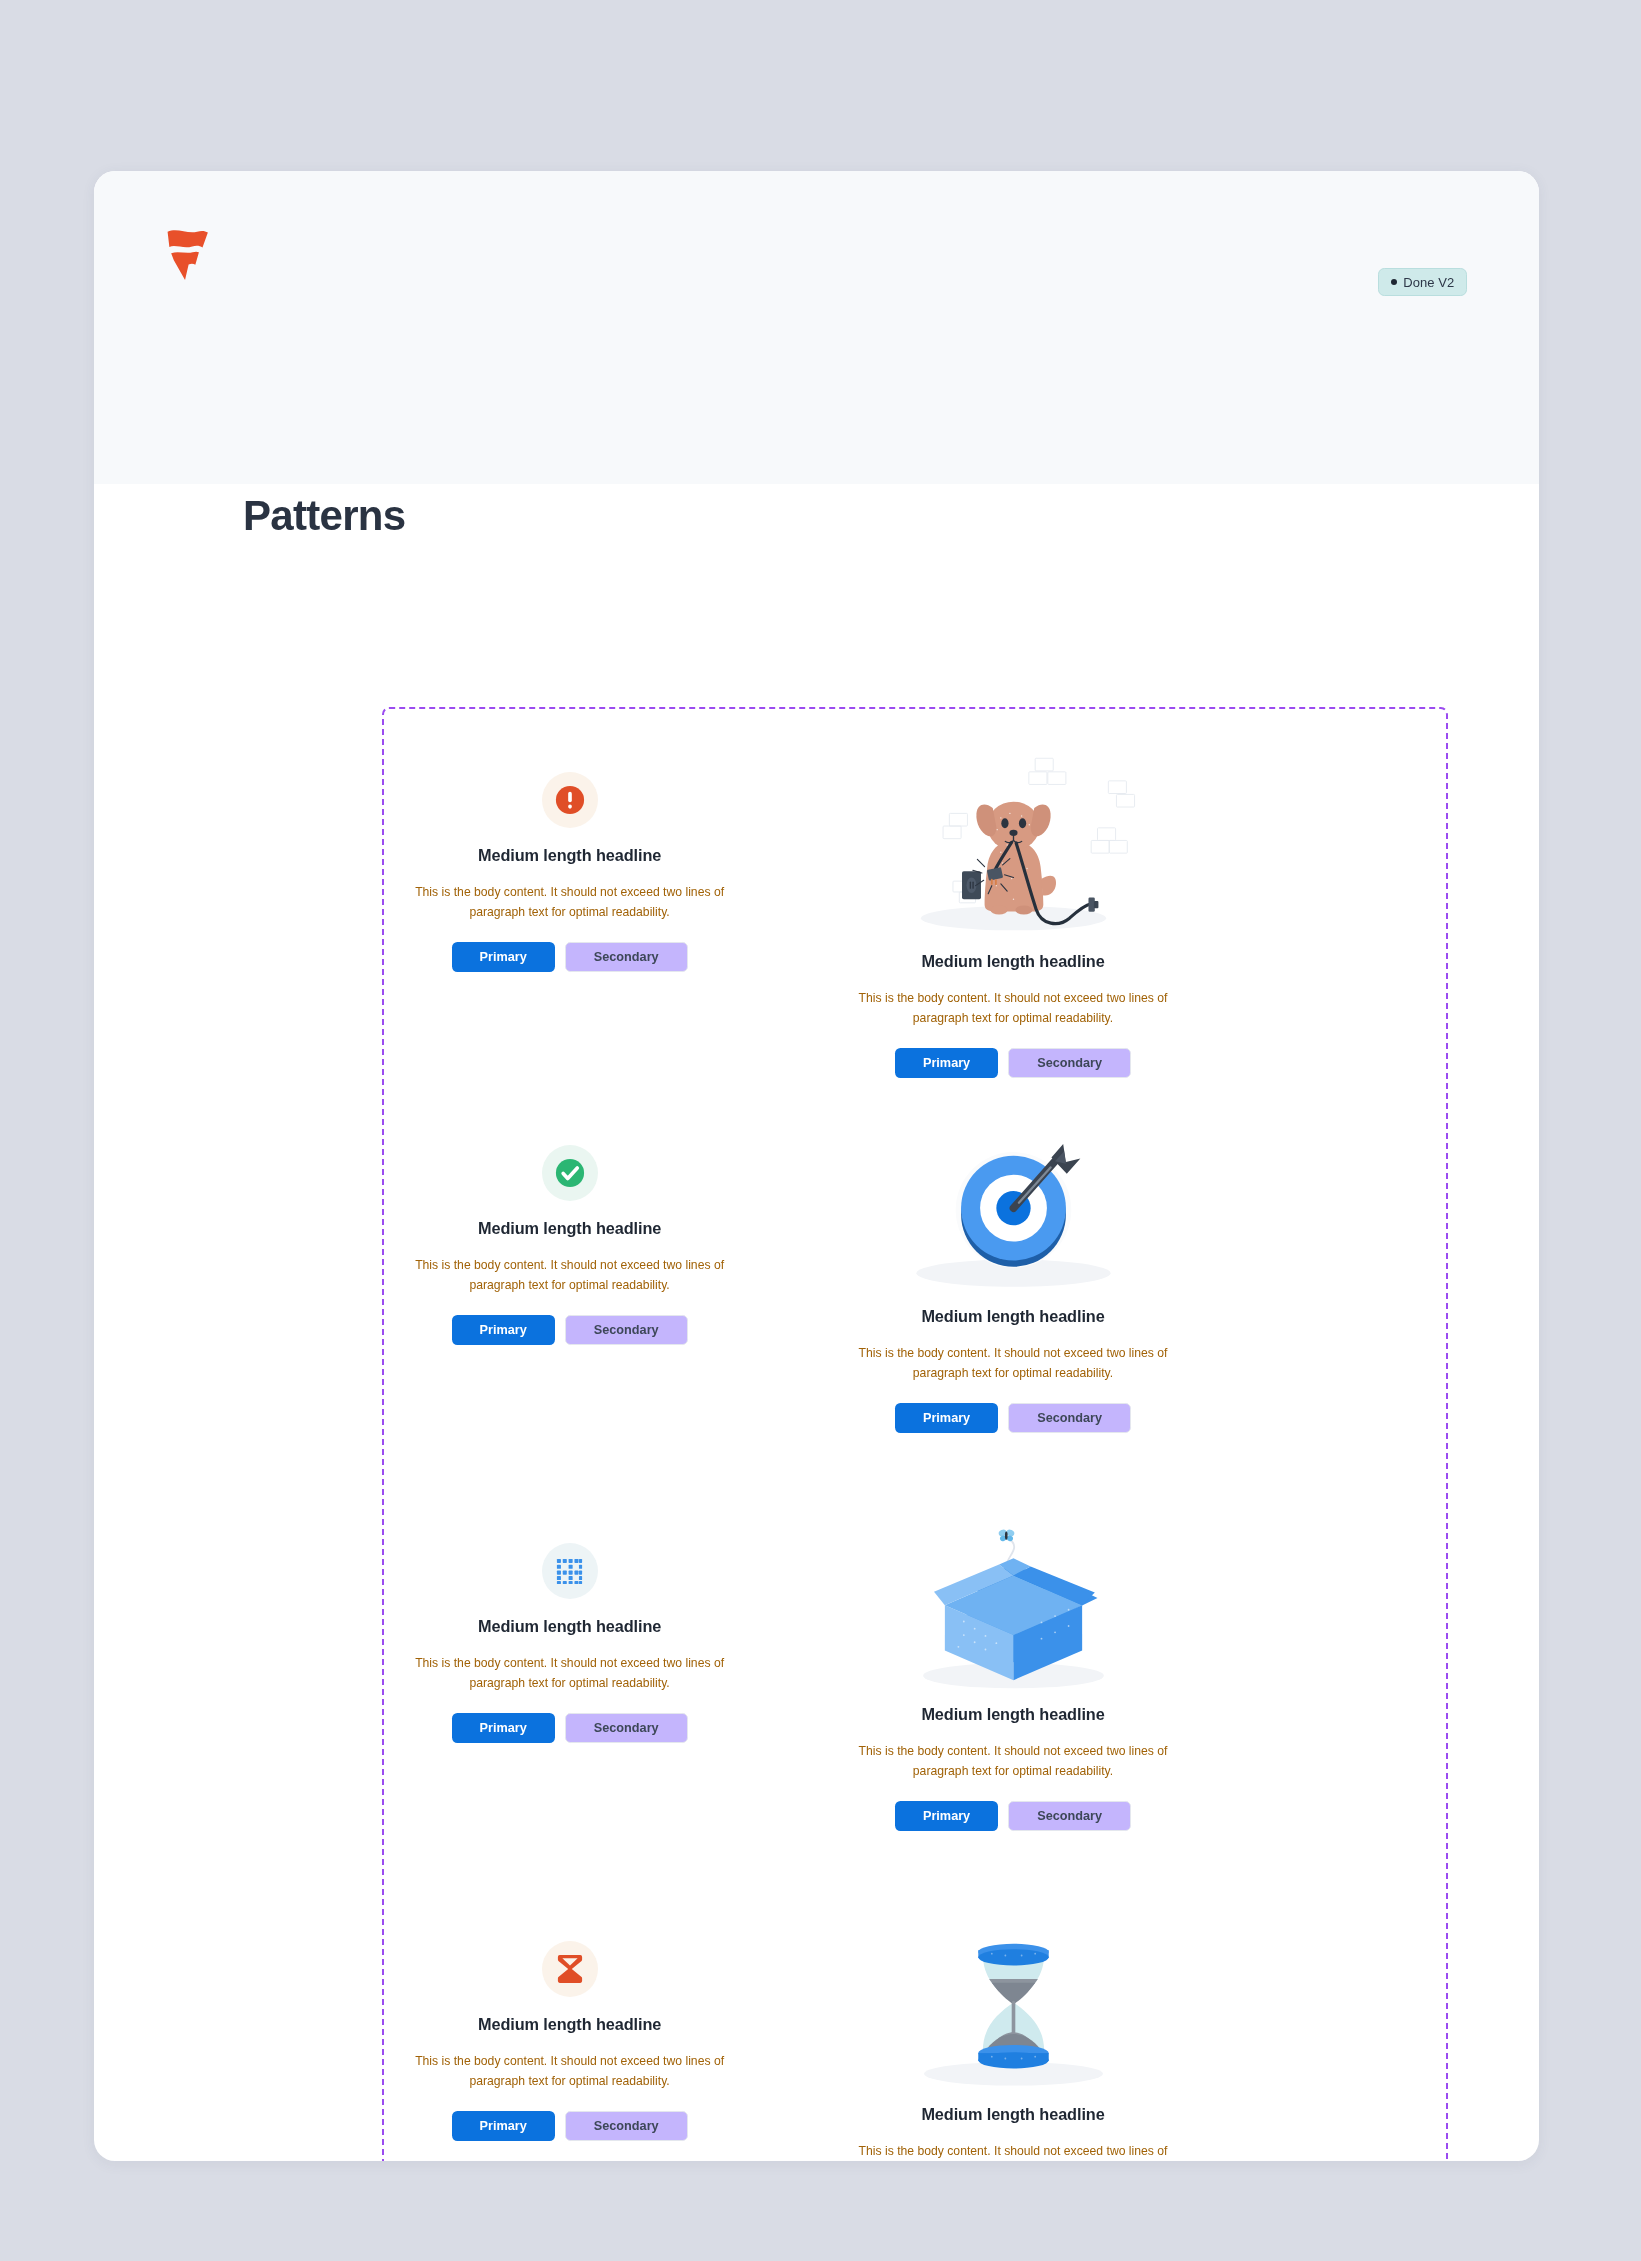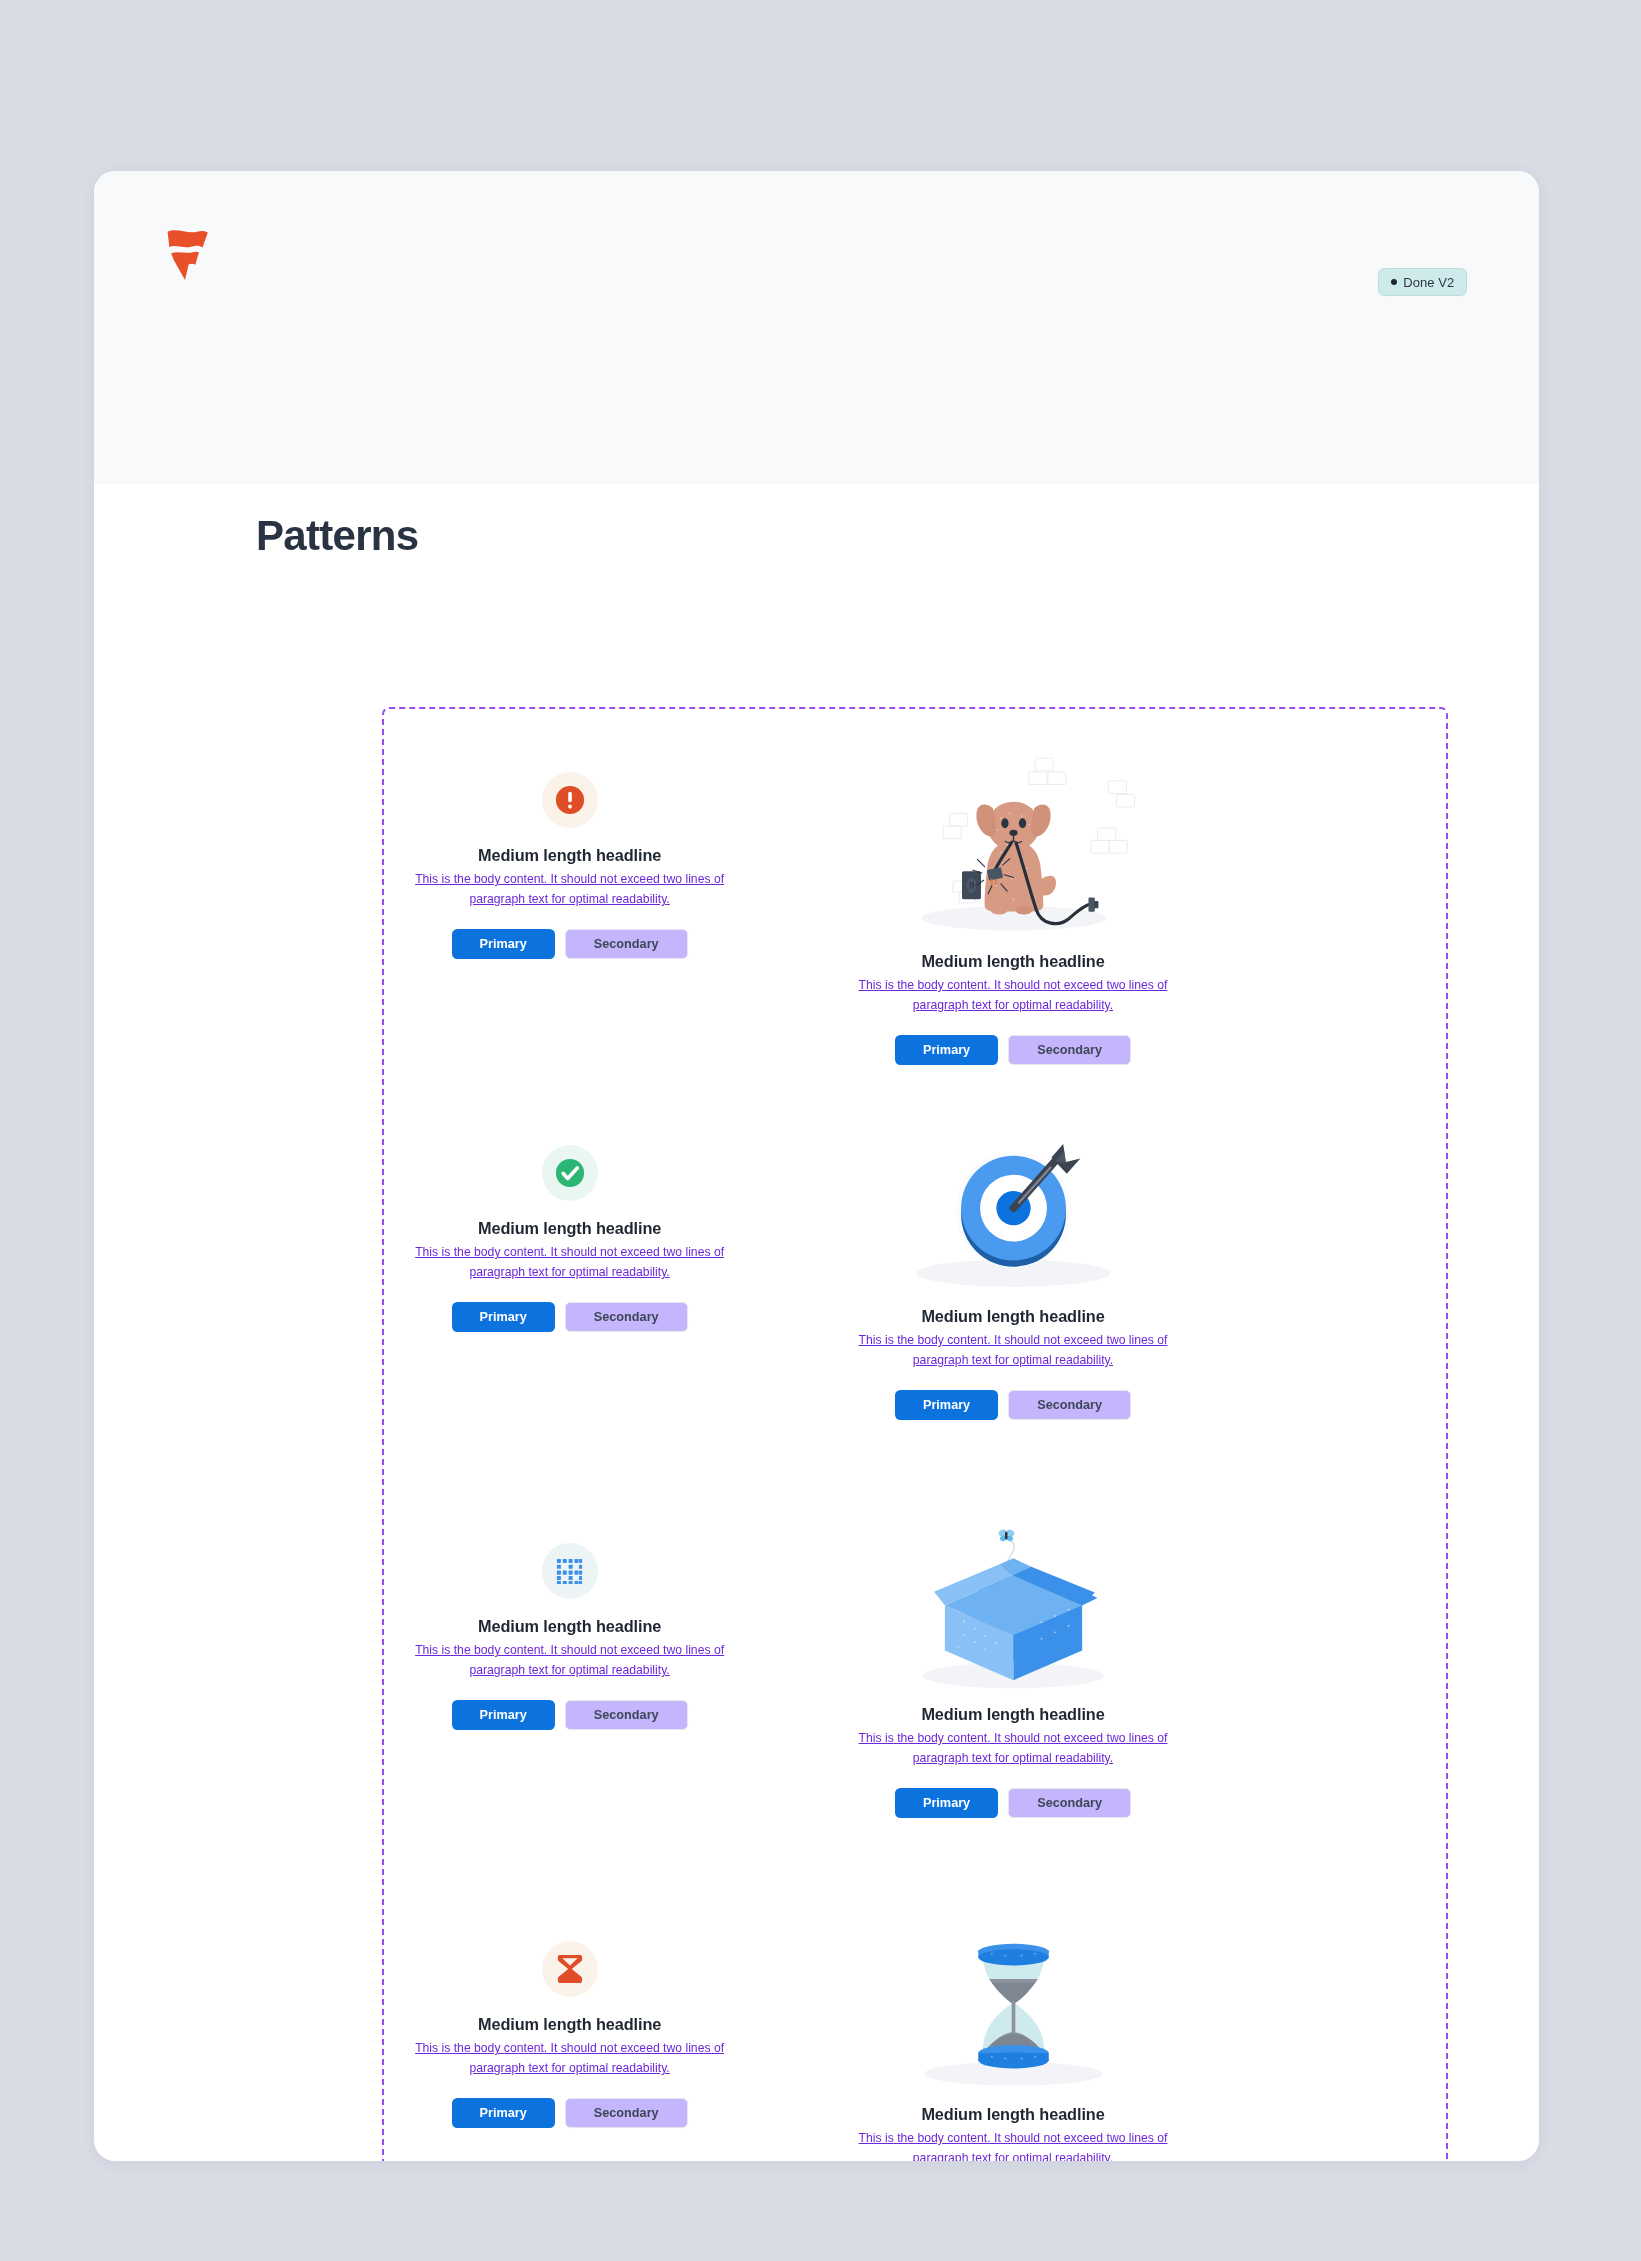--- a/index.html
+++ b/index.html
@@ -117,27 +117,26 @@
 
   .headline {
     font-size: 16.3px;
     font-weight: 700;
     color: #1f2733;
     letter-spacing: -0.1px;
     line-height: 1.25;
   }
 
   .body-copy {
-    margin-top: 5px;
+    margin-top: 18px;
     font-size: 12.2px;
     line-height: 1.62;
-    color: #6d28d9;
+    color: #a16207;
     max-width: 317px;
     font-weight: 400;
-    text-decoration: underline;
   }
 
   .actions {
     margin-top: 19px;
     display: flex;
     gap: 10px;
     align-items: center;
   }
 
   .btn {
@@ -218,21 +217,21 @@
           <path d="M16 56 C32 50 48 58 64 54 C70 52 74 52 78 54
                    L70 82 C66 79 61 79 55 81 L47 116 L22 72 Z" fill="#e8502a"></path>
         </svg>
       </div>
 
       <div class="status-chip">
         <span class="status-dot"></span>
         <span>Done V2</span>
       </div>
 
-      <div class="page-title" style="position:absolute;left:162px;top:324px;margin-top:20px;">Patterns</div>
+      <div class="page-title" style="position:absolute;left:149px;top:324px;">Patterns</div>
     </div>
 
     <div class="frame">
       <div class="grid">
 
         <div class="card" id="card-l1">
           <div class="icon-badge badge-cream">
             <svg width="30" height="30" viewBox="0 0 66 66" aria-hidden="true">
               <circle cx="33" cy="33" r="31" fill="#e04e27"></circle>
               <rect x="29" y="15" width="8" height="23" rx="4" fill="#fff"></rect>

